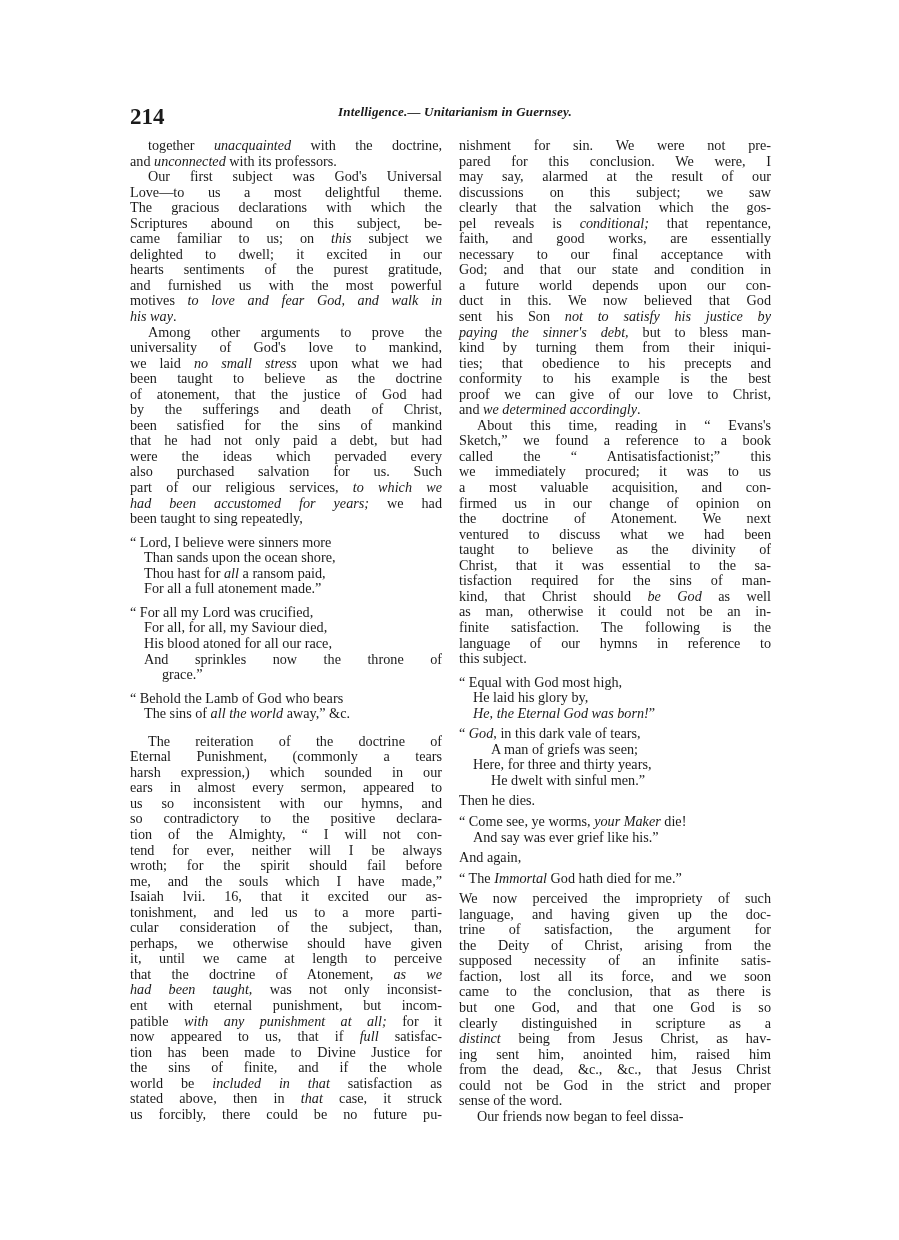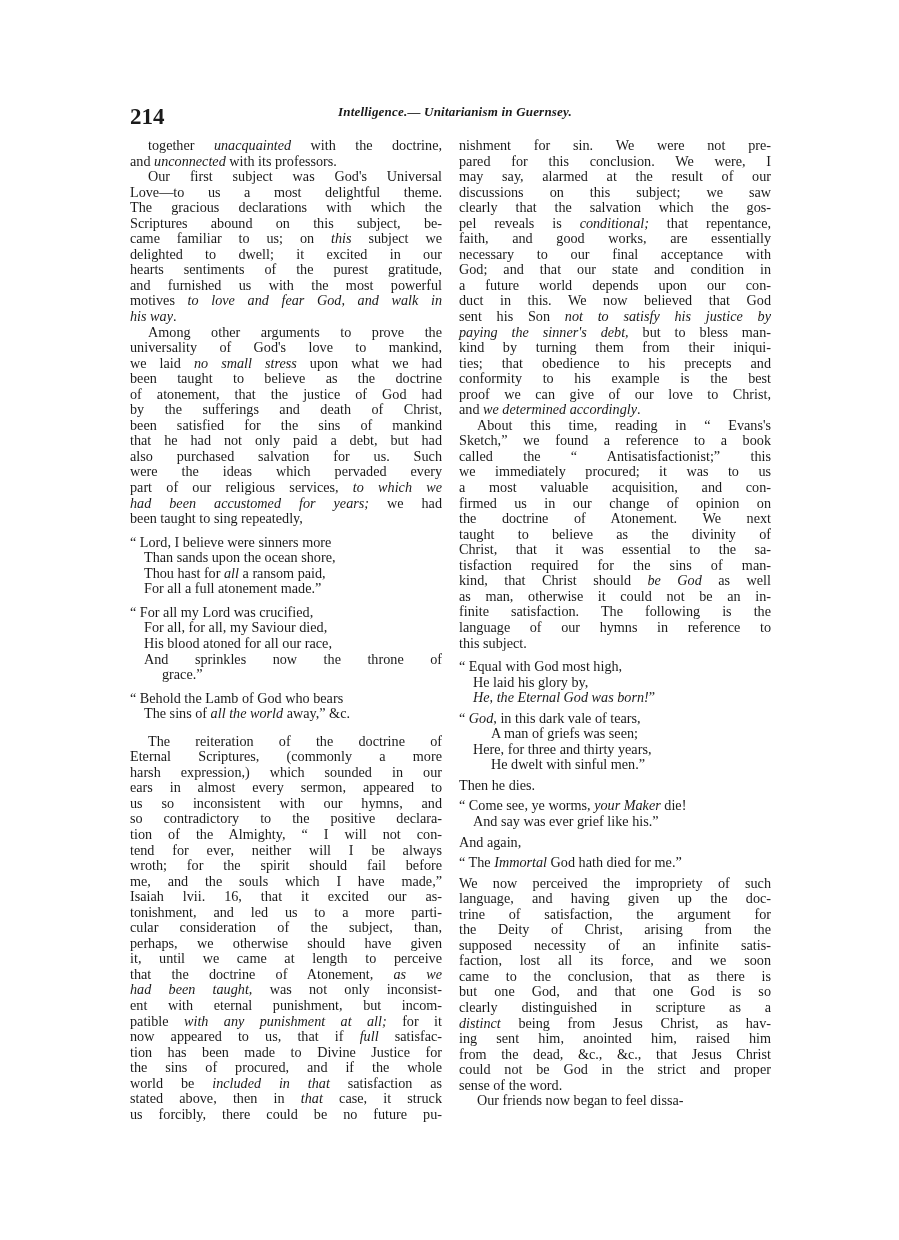--- a/index.html
+++ b/index.html
@@ -46,22 +46,22 @@
       <span class="ln">motives <i>to love and fear God, and walk in</i></span>
       <span class="ln last"><i>his way</i>.</span>
       <span class="ln ind">Among other arguments to prove the</span>
       <span class="ln">universality of God's love to mankind,</span>
       <span class="ln">we laid <i>no small stress</i> upon what we had</span>
       <span class="ln">been taught to believe as the doctrine</span>
       <span class="ln">of atonement, that the justice of God had</span>
       <span class="ln">by the sufferings and death of Christ,</span>
       <span class="ln">been satisfied for the sins of mankind</span>
       <span class="ln">that he had not only paid a debt, but had</span>
+      <span class="ln">were the ideas which pervaded every</span>
       <span class="ln">also purchased salvation for us. Such</span>
-      <span class="ln">were the ideas which pervaded every</span>
       <span class="ln">part of our religious services, <i>to which we</i></span>
       <span class="ln"><i>had been accustomed for years;</i> we had</span>
       <span class="ln last">been taught to sing repeatedly,</span>
     </div>
   <span class="gap"></span>
   <div>
       <span class="ln v1">“ Lord, I believe were sinners more</span>
       <span class="ln vi">Than sands upon the ocean shore,</span>
       <span class="ln vi">Thou hast for <i>all</i> a ransom paid,</span>
       <span class="ln vi">For all a full atonement made.”</span>
@@ -75,41 +75,41 @@
       <span class="ln vii">grace.”</span>
     </div>
   <span class="gap"></span>
   <div>
       <span class="ln v1">“ Behold the Lamb of God who bears</span>
       <span class="ln vi">The sins of <i>all the world</i> away,” &amp;c.</span>
     </div>
   <span class="gap" style="height:12px"></span>
   <div>
       <span class="ln ind">The reiteration of the doctrine of</span>
-      <span class="ln">Eternal Scriptures, (commonly a more</span>
+      <span class="ln">Eternal Punishment, (commonly a tears</span>
       <span class="ln">harsh expression,) which sounded in our</span>
       <span class="ln">ears in almost every sermon, appeared to</span>
       <span class="ln">us so inconsistent with our hymns, and</span>
       <span class="ln">so contradictory to the positive declara-</span>
       <span class="ln">tion of the Almighty, “ I will not con-</span>
       <span class="ln">tend for ever, neither will I be always</span>
       <span class="ln">wroth; for the spirit should fail before</span>
       <span class="ln">me, and the souls which I have made,”</span>
       <span class="ln">Isaiah lvii. 16, that it excited our as-</span>
       <span class="ln">tonishment, and led us to a more parti-</span>
       <span class="ln">cular consideration of the subject, than,</span>
       <span class="ln">perhaps, we otherwise should have given</span>
       <span class="ln">it, until we came at length to perceive</span>
       <span class="ln">that the doctrine of Atonement, <i>as we</i></span>
       <span class="ln"><i>had been taught,</i> was not only inconsist-</span>
       <span class="ln">ent with eternal punishment, but incom-</span>
       <span class="ln">patible <i>with any punishment at all;</i> for it</span>
       <span class="ln">now appeared to us, that if <i>full</i> satisfac-</span>
       <span class="ln">tion has been made to Divine Justice for</span>
-      <span class="ln">the sins of procured, and if the whole</span>
+      <span class="ln">the sins of finite, and if the whole</span>
       <span class="ln">world be <i>included in that</i> satisfaction as</span>
       <span class="ln">stated above, then in <i>that</i> case, it struck</span>
       <span class="ln">us forcibly, there could be no future pu-</span>
     </div>
 </div>
 
 <div class="col col-right">
   <div>
       <span class="ln">nishment for sin. We were not pre-</span>
       <span class="ln">pared for this conclusion. We were, I</span>
@@ -129,20 +129,21 @@
       <span class="ln">conformity to his example is the best</span>
       <span class="ln">proof we can give of our love to Christ,</span>
       <span class="ln last">and <i>we determined accordingly</i>.</span>
       <span class="ln ind">About this time, reading in “ Evans's</span>
       <span class="ln">Sketch,” we found a reference to a book</span>
       <span class="ln">called the “ Antisatisfactionist;” this</span>
       <span class="ln">we immediately procured; it was to us</span>
       <span class="ln">a most valuable acquisition, and con-</span>
       <span class="ln">firmed us in our change of opinion on</span>
       <span class="ln">the doctrine of Atonement. We next</span>
+      <span class="ln">ventured to discuss what we had been</span>
       <span class="ln">taught to believe as the divinity of</span>
       <span class="ln">Christ, that it was essential to the sa-</span>
       <span class="ln">tisfaction required for the sins of man-</span>
       <span class="ln">kind, that Christ should <i>be God</i> as well</span>
       <span class="ln">as man, otherwise it could not be an in-</span>
       <span class="ln">finite satisfaction. The following is the</span>
       <span class="ln">language of our hymns in reference to</span>
       <span class="ln last">this subject.</span>
     </div>
   <span class="gap"></span>

